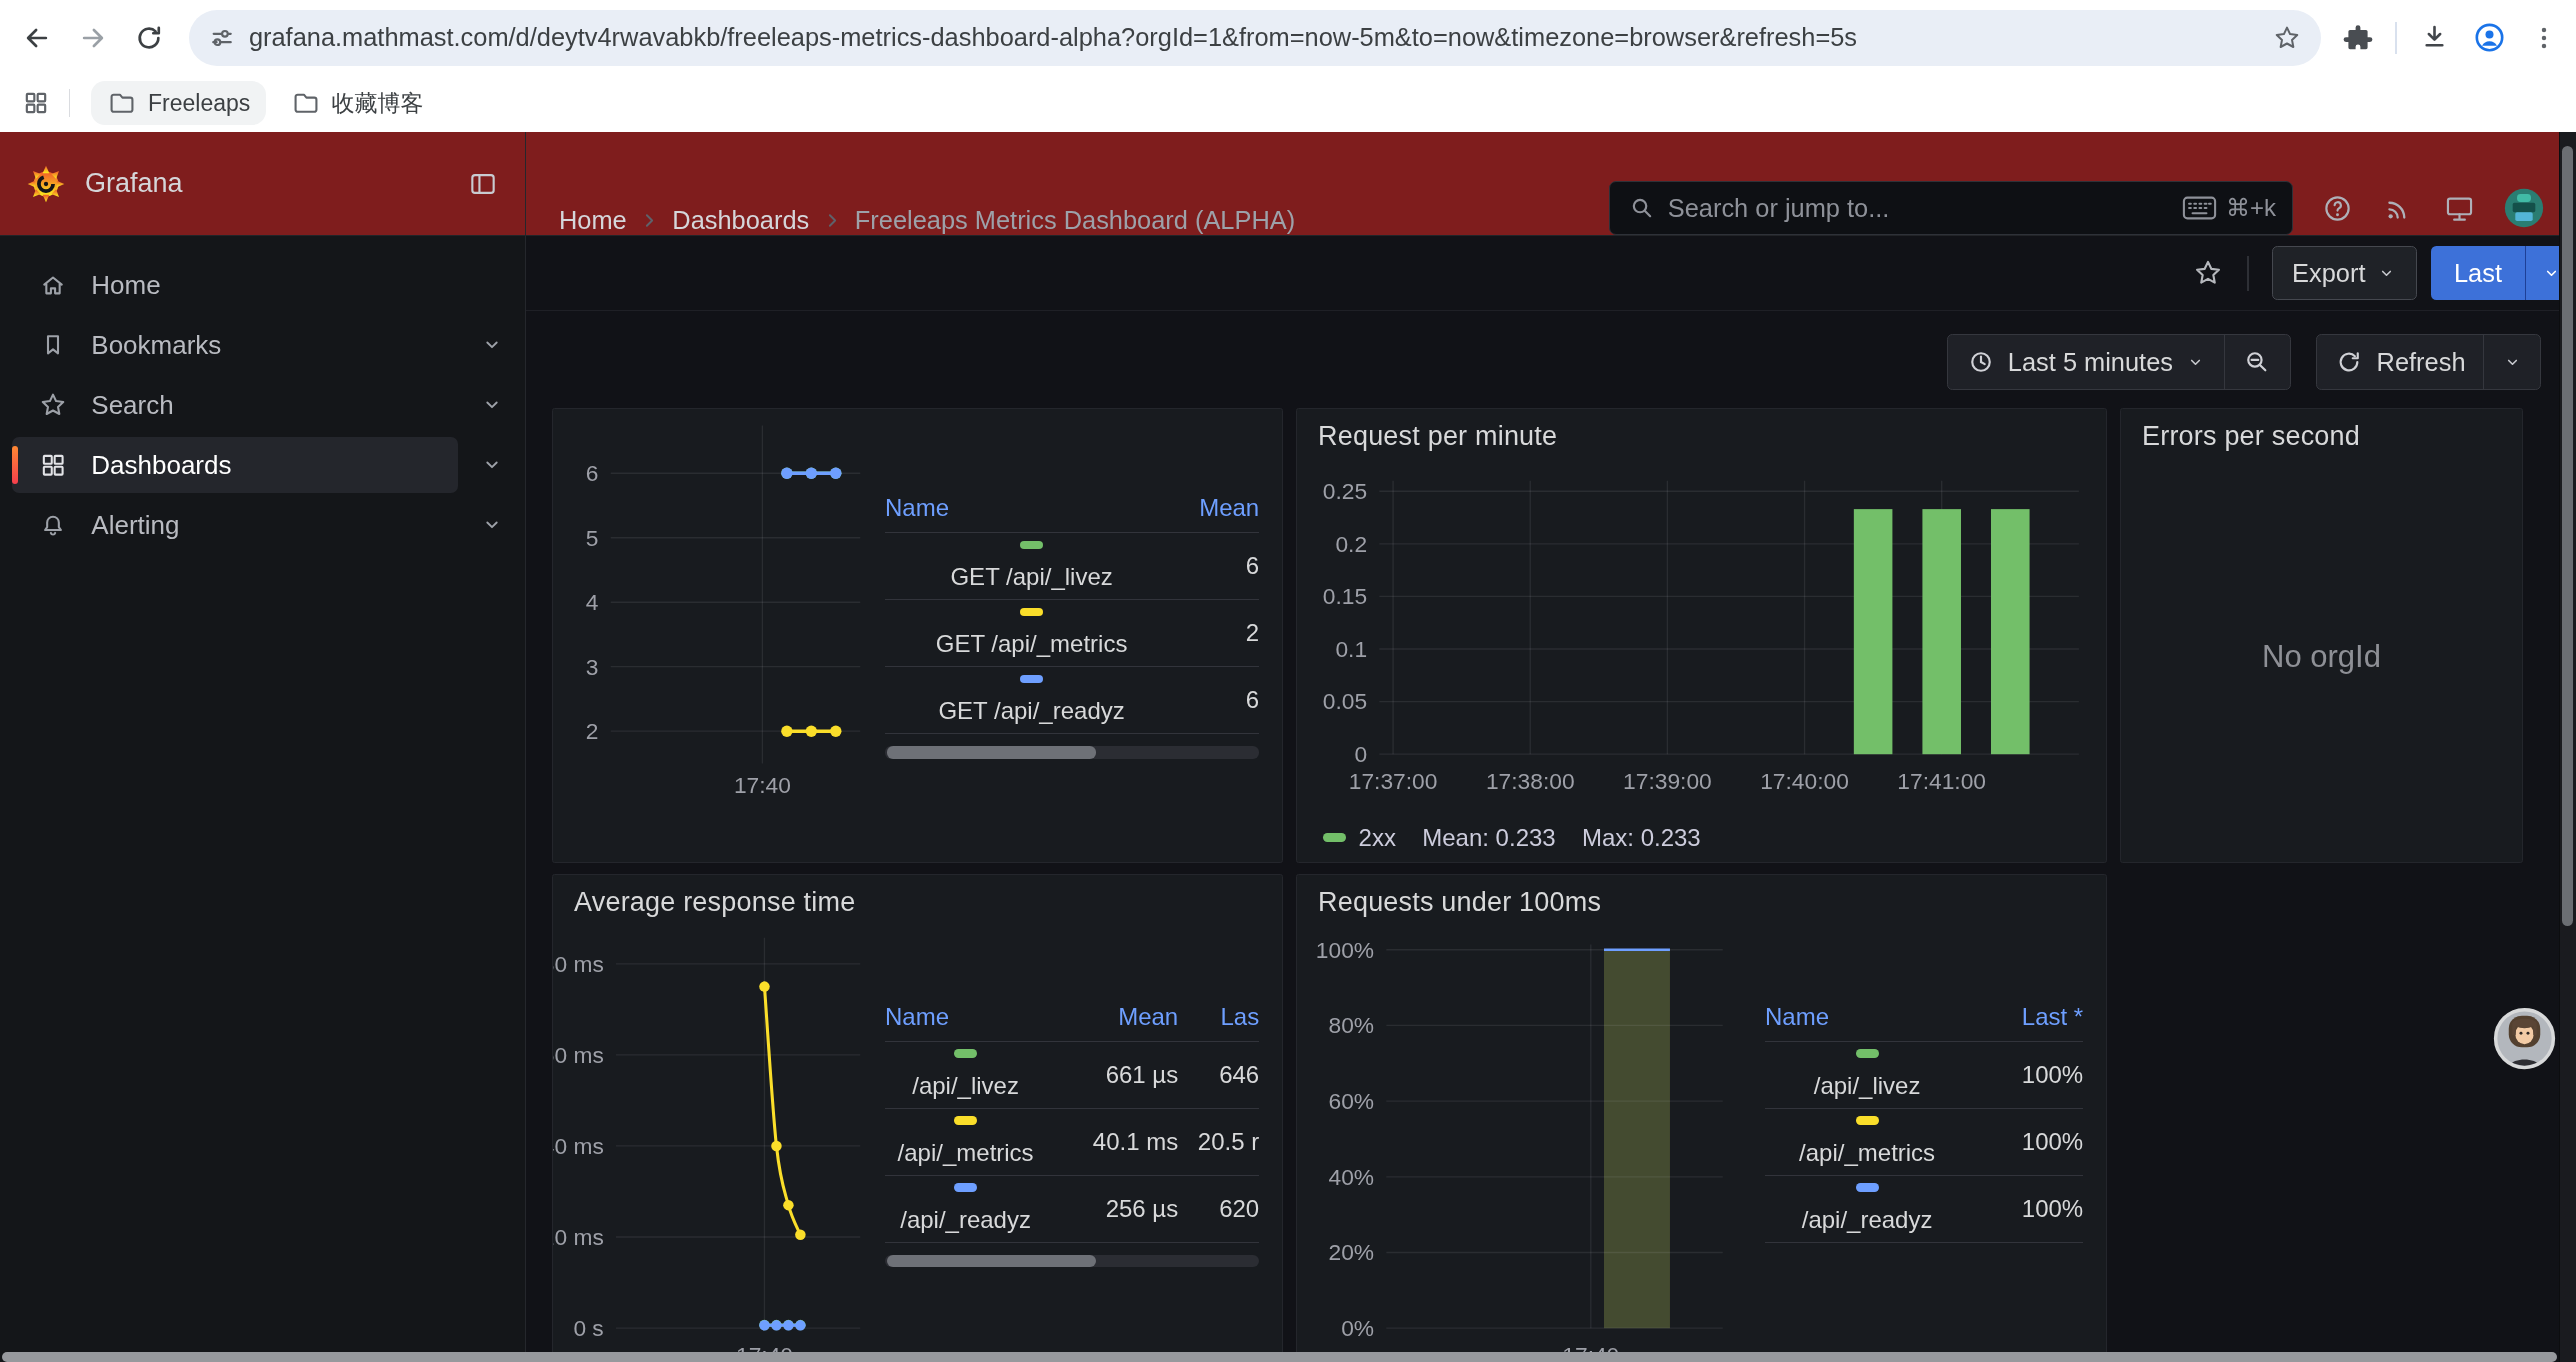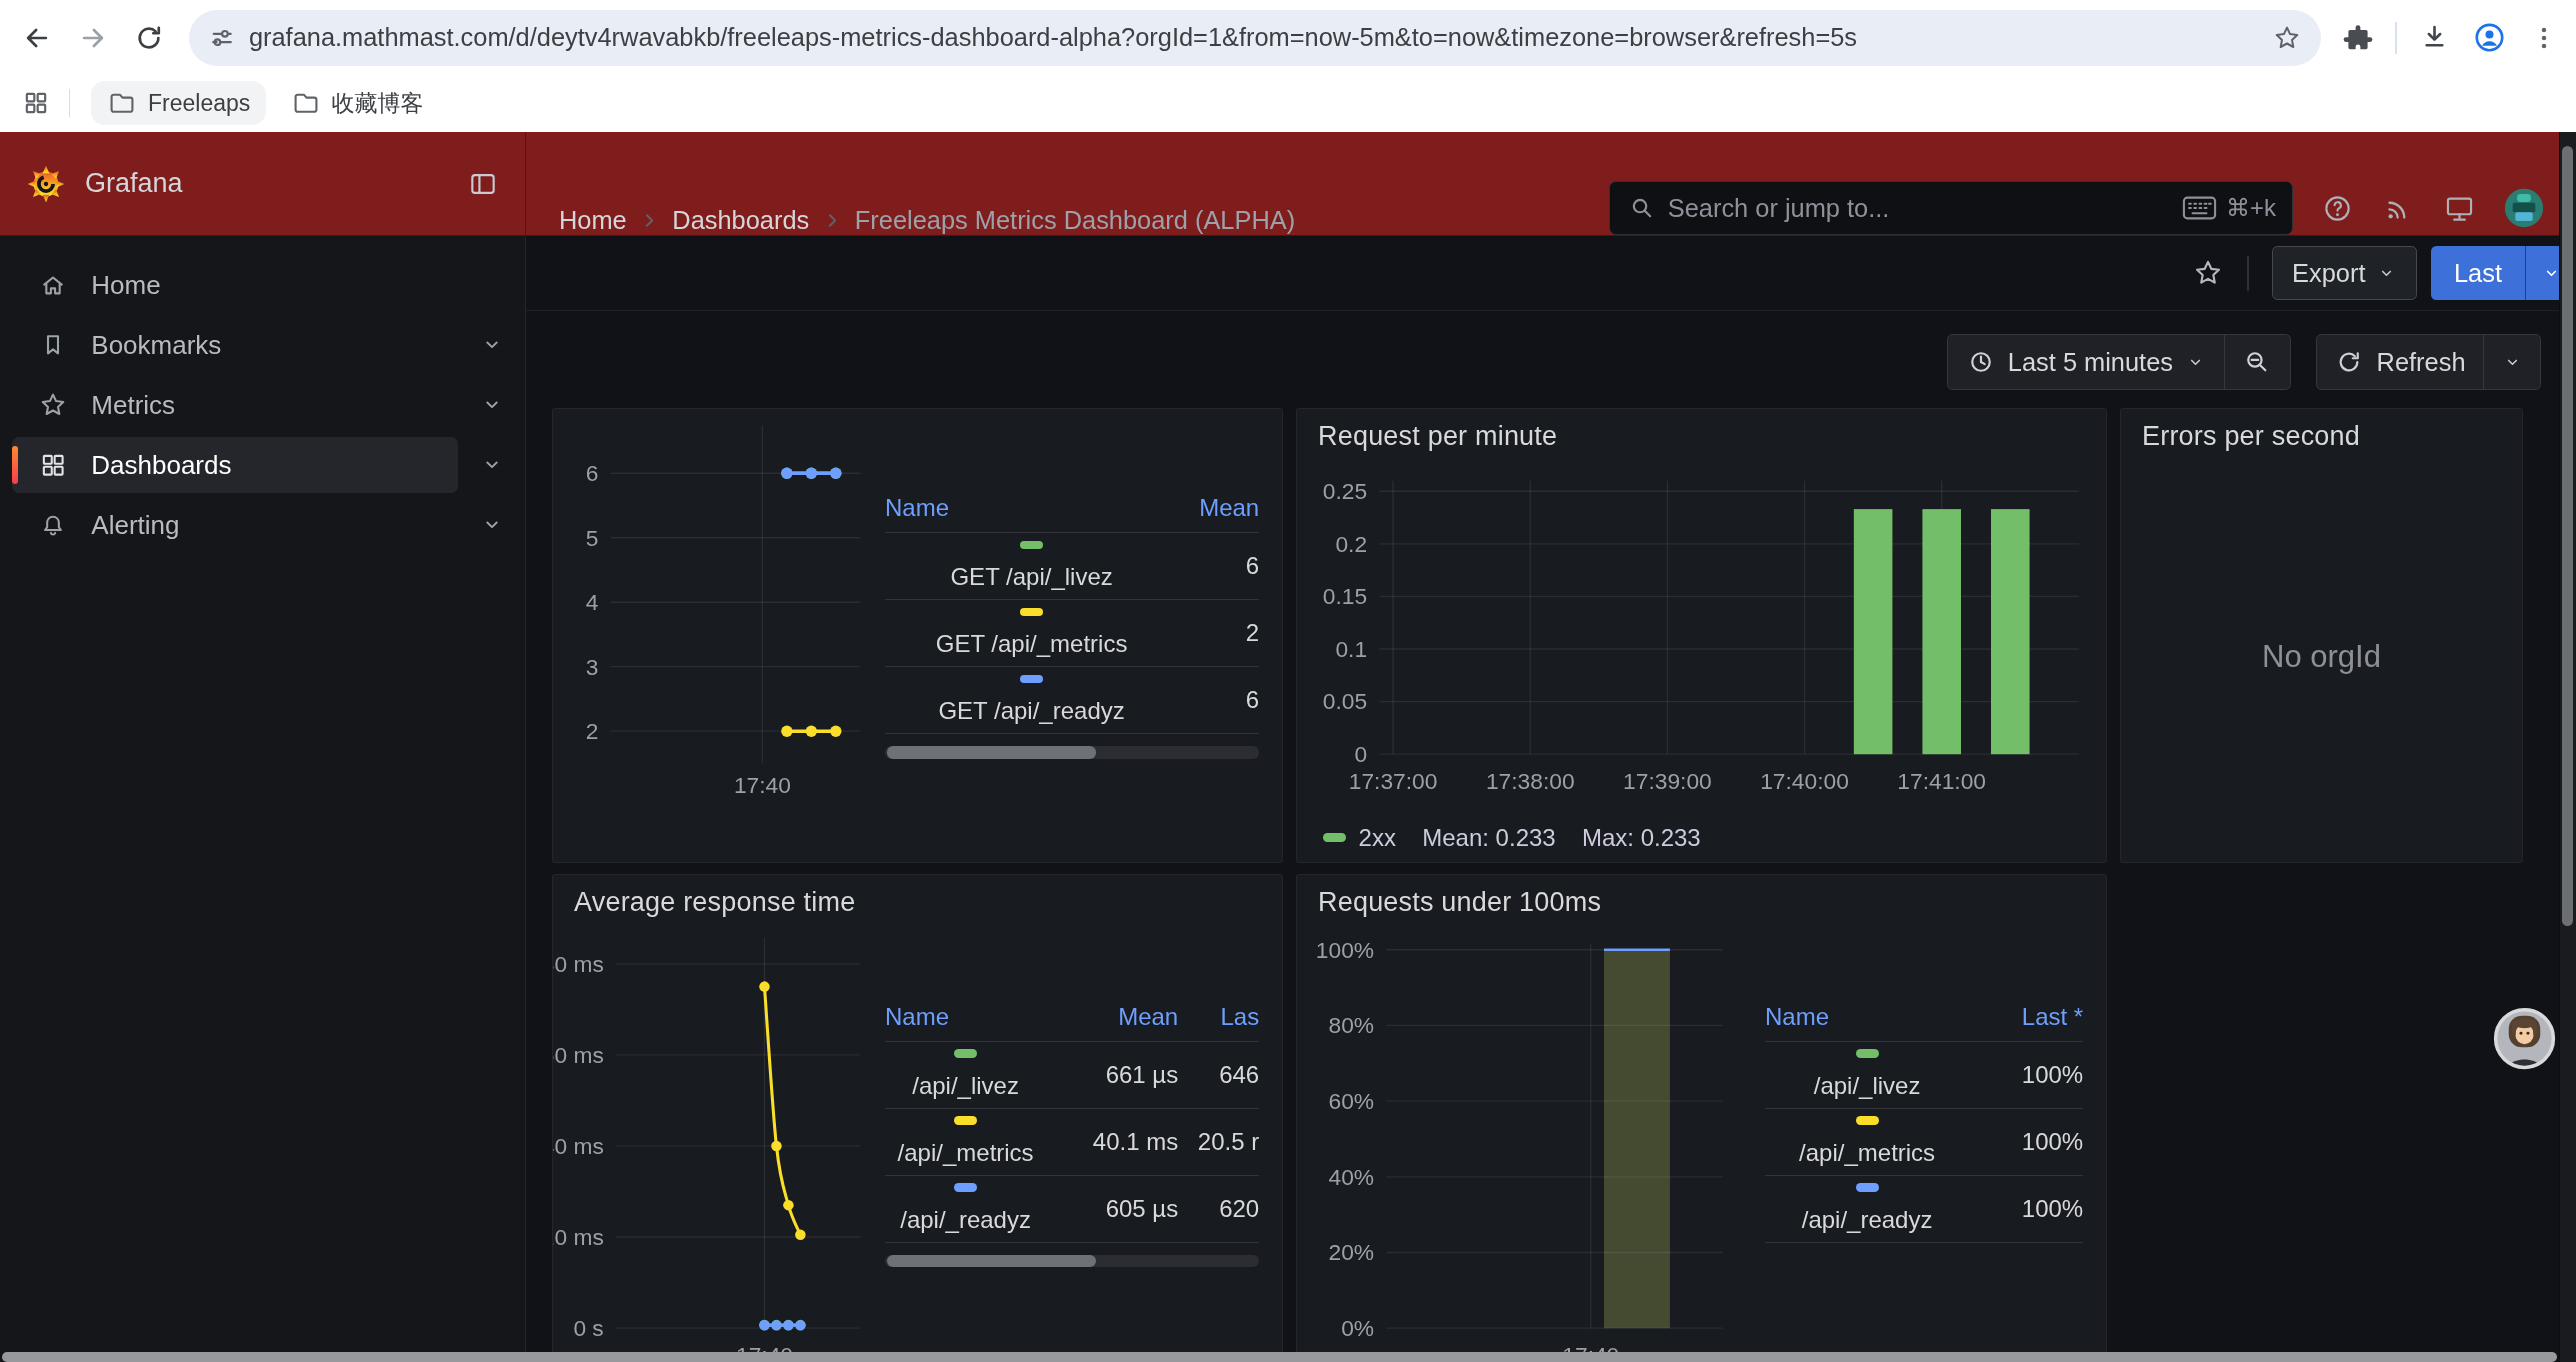--- a/index.html
+++ b/index.html
@@ -278,21 +278,21 @@
             <svg class="ic" width="26" height="26" viewBox="0 0 36 36">
               <path d="M11.5 14.5 18 21l6.5-6.5" fill="none" stroke="#9da1a8" stroke-width="2.6" stroke-linecap="round" stroke-linejoin="round"></path>
             </svg>
           </div>
       </div>
       <div class="nav-item">
         <div class="nav-box">
           <svg class="ic" width="30" height="30" viewBox="0 0 36 36">
               <path d="M18 5.5l3.7 7.8 8.6 1.1-6.3 5.9 1.6 8.5-7.6-4.2-7.6 4.2 1.6-8.5-6.3-5.9 8.6-1.1z" fill="none" stroke="#9da1a8" stroke-width="2.5" stroke-linejoin="round"></path>
             </svg>
-          <span class="nav-label">Metrics</span>
+          <span class="nav-label">Search</span>
         </div>
         <div class="nav-chev">
             <svg class="ic" width="26" height="26" viewBox="0 0 36 36">
               <path d="M11.5 14.5 18 21l6.5-6.5" fill="none" stroke="#9da1a8" stroke-width="2.6" stroke-linecap="round" stroke-linejoin="round"></path>
             </svg>
           </div>
       </div>
       <div class="nav-item active">
         <div class="nav-box">
           <svg class="ic" width="30" height="30" viewBox="0 0 36 36">
@@ -545,21 +545,21 @@
                       <span>/api/_metrics</span>
                     </div>
                     <div class="lg-val">40.1 ms</div>
                     <div class="lg-val">20.5 r</div>
                   </div>
                   <div class="lg-row g3">
                     <div class="lg-name">
                       <span class="swatch" style="background: rgb(110, 159, 255);"></span>
                       <span>/api/_readyz</span>
                     </div>
-                    <div class="lg-val">605 µs</div>
+                    <div class="lg-val">256 µs</div>
                     <div class="lg-val">620</div>
                   </div>
                   <div class="lg-scroll">
                     <div class="lg-thumb"></div>
                   </div>
                 </div>
             </div>
           </div>
           <div class="panel p-w2">
             <div class="panel-title">Requests under 100ms</div>

